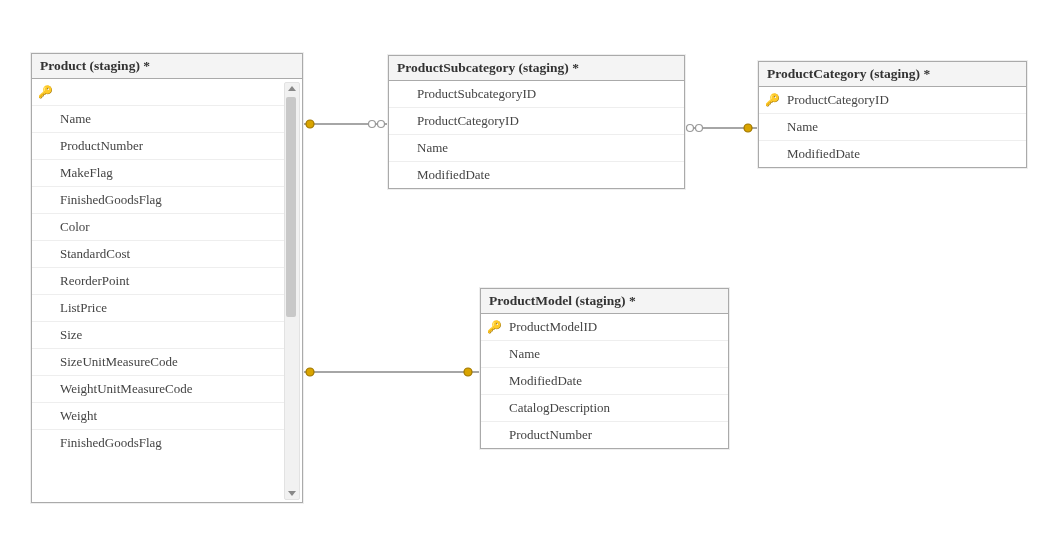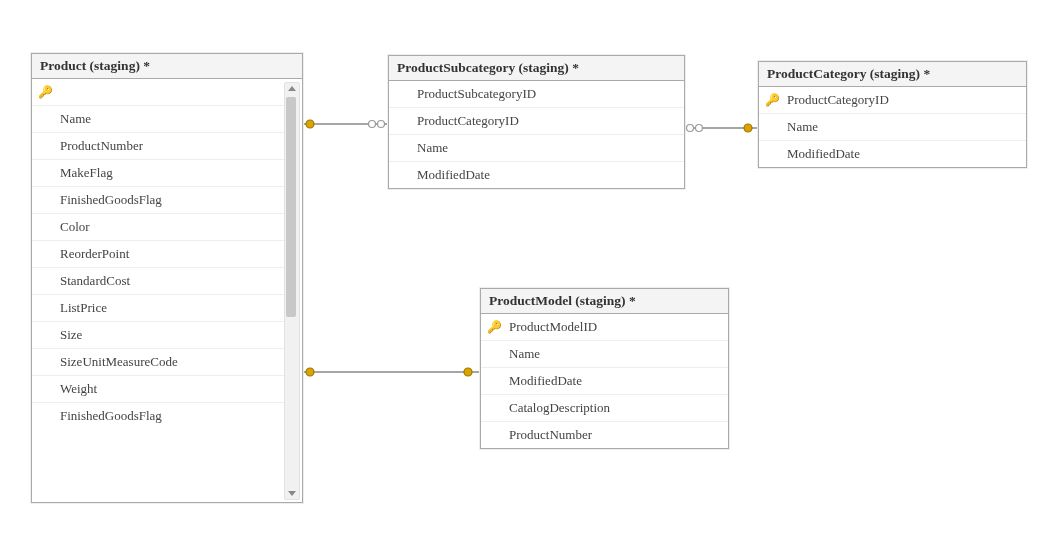--- a/index.html
+++ b/index.html
@@ -69,37 +69,41 @@
         <div class="col">
             <span class="keycell"></span>
             <span class="colname">FinishedGoodsFlag</span>
           </div>
         <div class="col">
             <span class="keycell"></span>
             <span class="colname">Color</span>
           </div>
         <div class="col">
             <span class="keycell"></span>
-            <span class="colname">ReorderPoint</span>
+            <span class="colname">StandardCost</span>
           </div>
         <div class="col">
             <span class="keycell"></span>
-            <span class="colname">StandardCost</span>
+            <span class="colname">ReorderPoint</span>
           </div>
         <div class="col">
             <span class="keycell"></span>
             <span class="colname">ListPrice</span>
           </div>
         <div class="col">
             <span class="keycell"></span>
             <span class="colname">Size</span>
           </div>
         <div class="col">
             <span class="keycell"></span>
             <span class="colname">SizeUnitMeasureCode</span>
+          </div>
+        <div class="col">
+            <span class="keycell"></span>
+            <span class="colname">WeightUnitMeasureCode</span>
           </div>
         <div class="col">
             <span class="keycell"></span>
             <span class="colname">Weight</span>
           </div>
         <div class="col">
             <span class="keycell"></span>
             <span class="colname">FinishedGoodsFlag</span>
           </div>
       </div>

